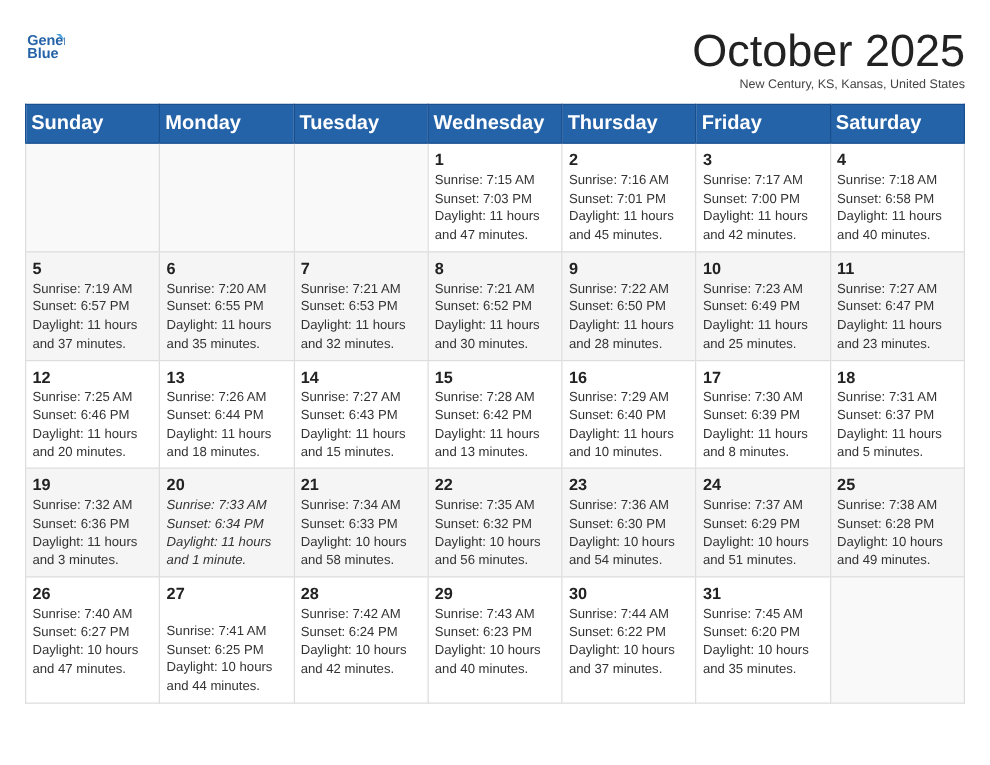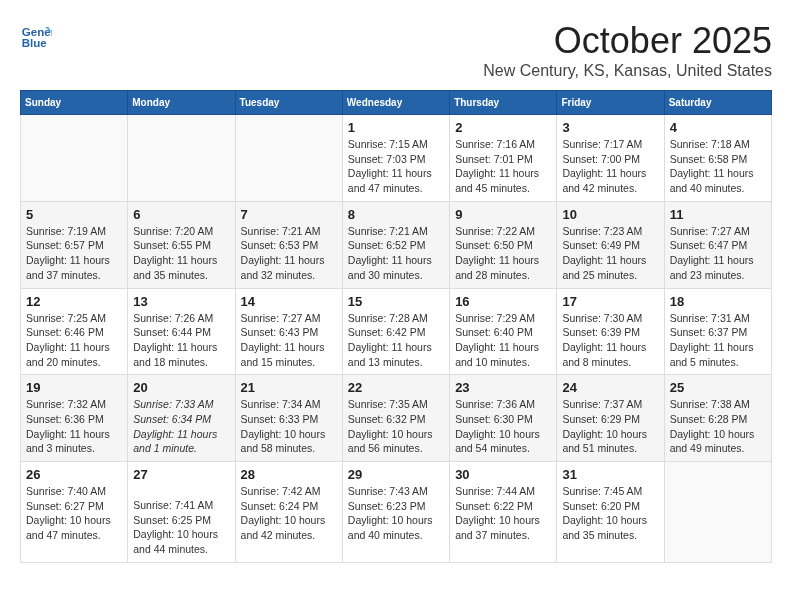--- a/index.html
+++ b/index.html
@@ -27,32 +27,32 @@
     }
     .title-block {
       text-align: right;
     }
     .month-title {
       font-size: 36px;
       font-weight: normal;
       color: #222;
     }
     .location {
-      font-size: 16px;
+      font-size: 10px;
       color: #444;
     }
     .calendar {
       width: 100%;
       border-collapse: collapse;
       border: 1px solid #ccc;
     }
     .calendar th {
       background: #2563a8;
       color: #fff;
-      font-size: 10px;
+      font-size: 16px;
       font-weight: bold;
       padding: 6px 4px;
       text-align: left;
       border: 1px solid #1a4f8f;
     }
     .calendar td {
       vertical-align: top;
       padding: 5px 5px;
       border: 1px solid #ddd;
       width: 107px;

